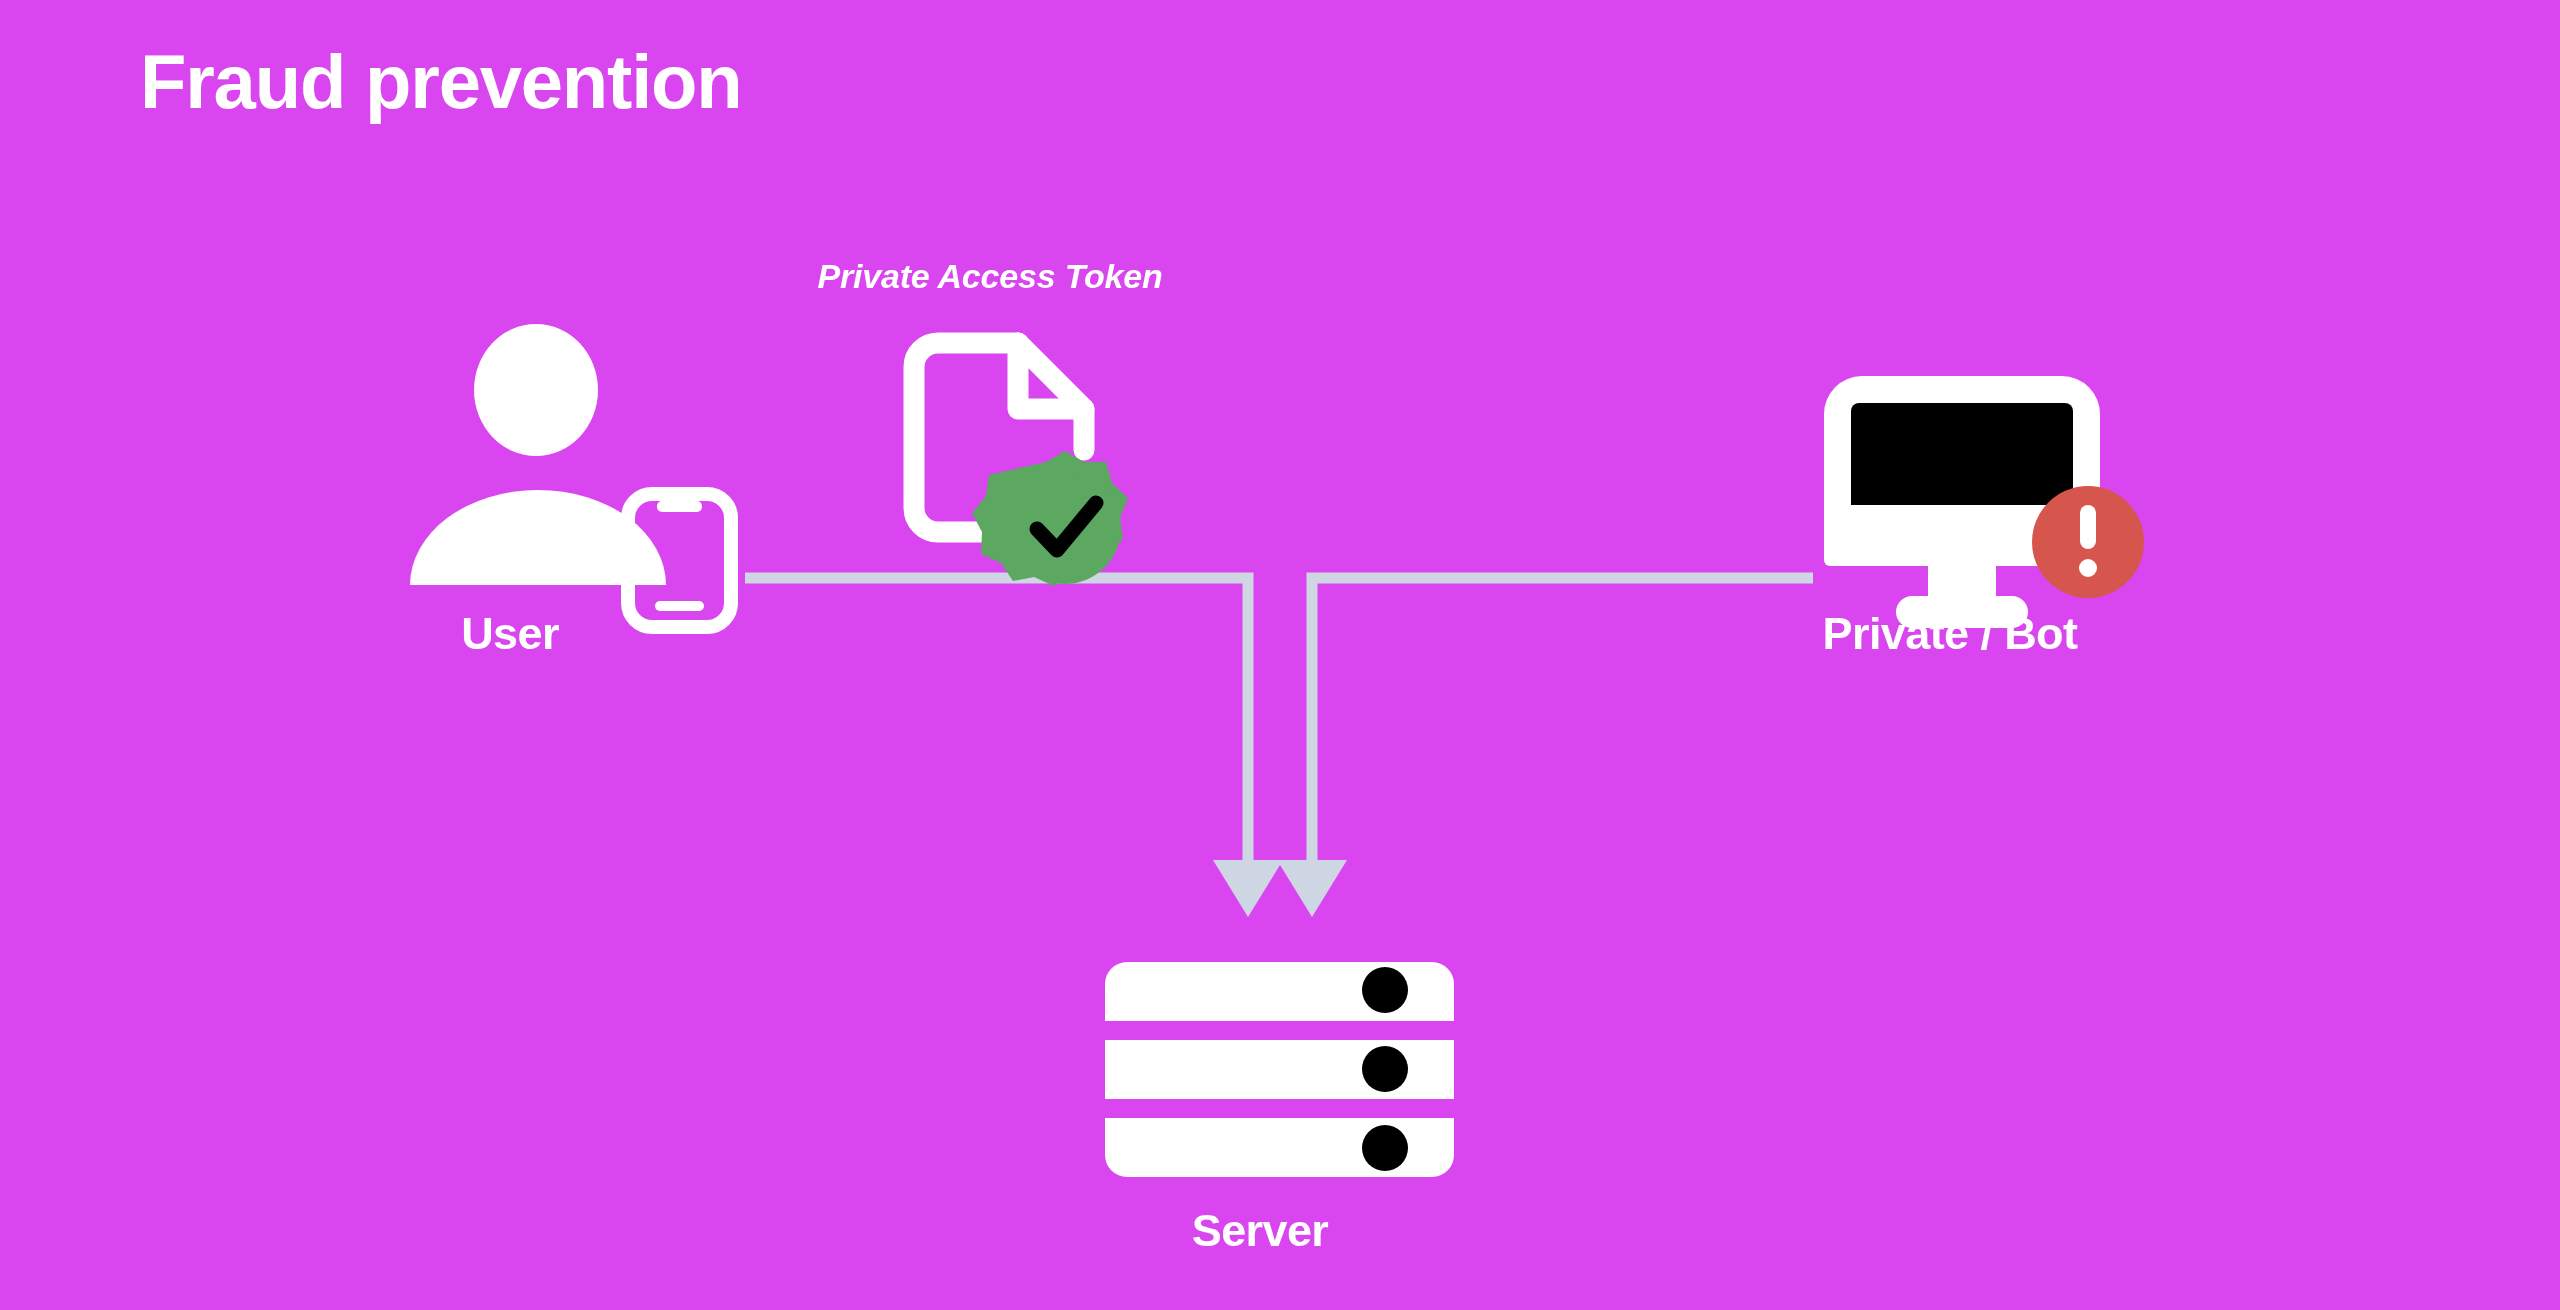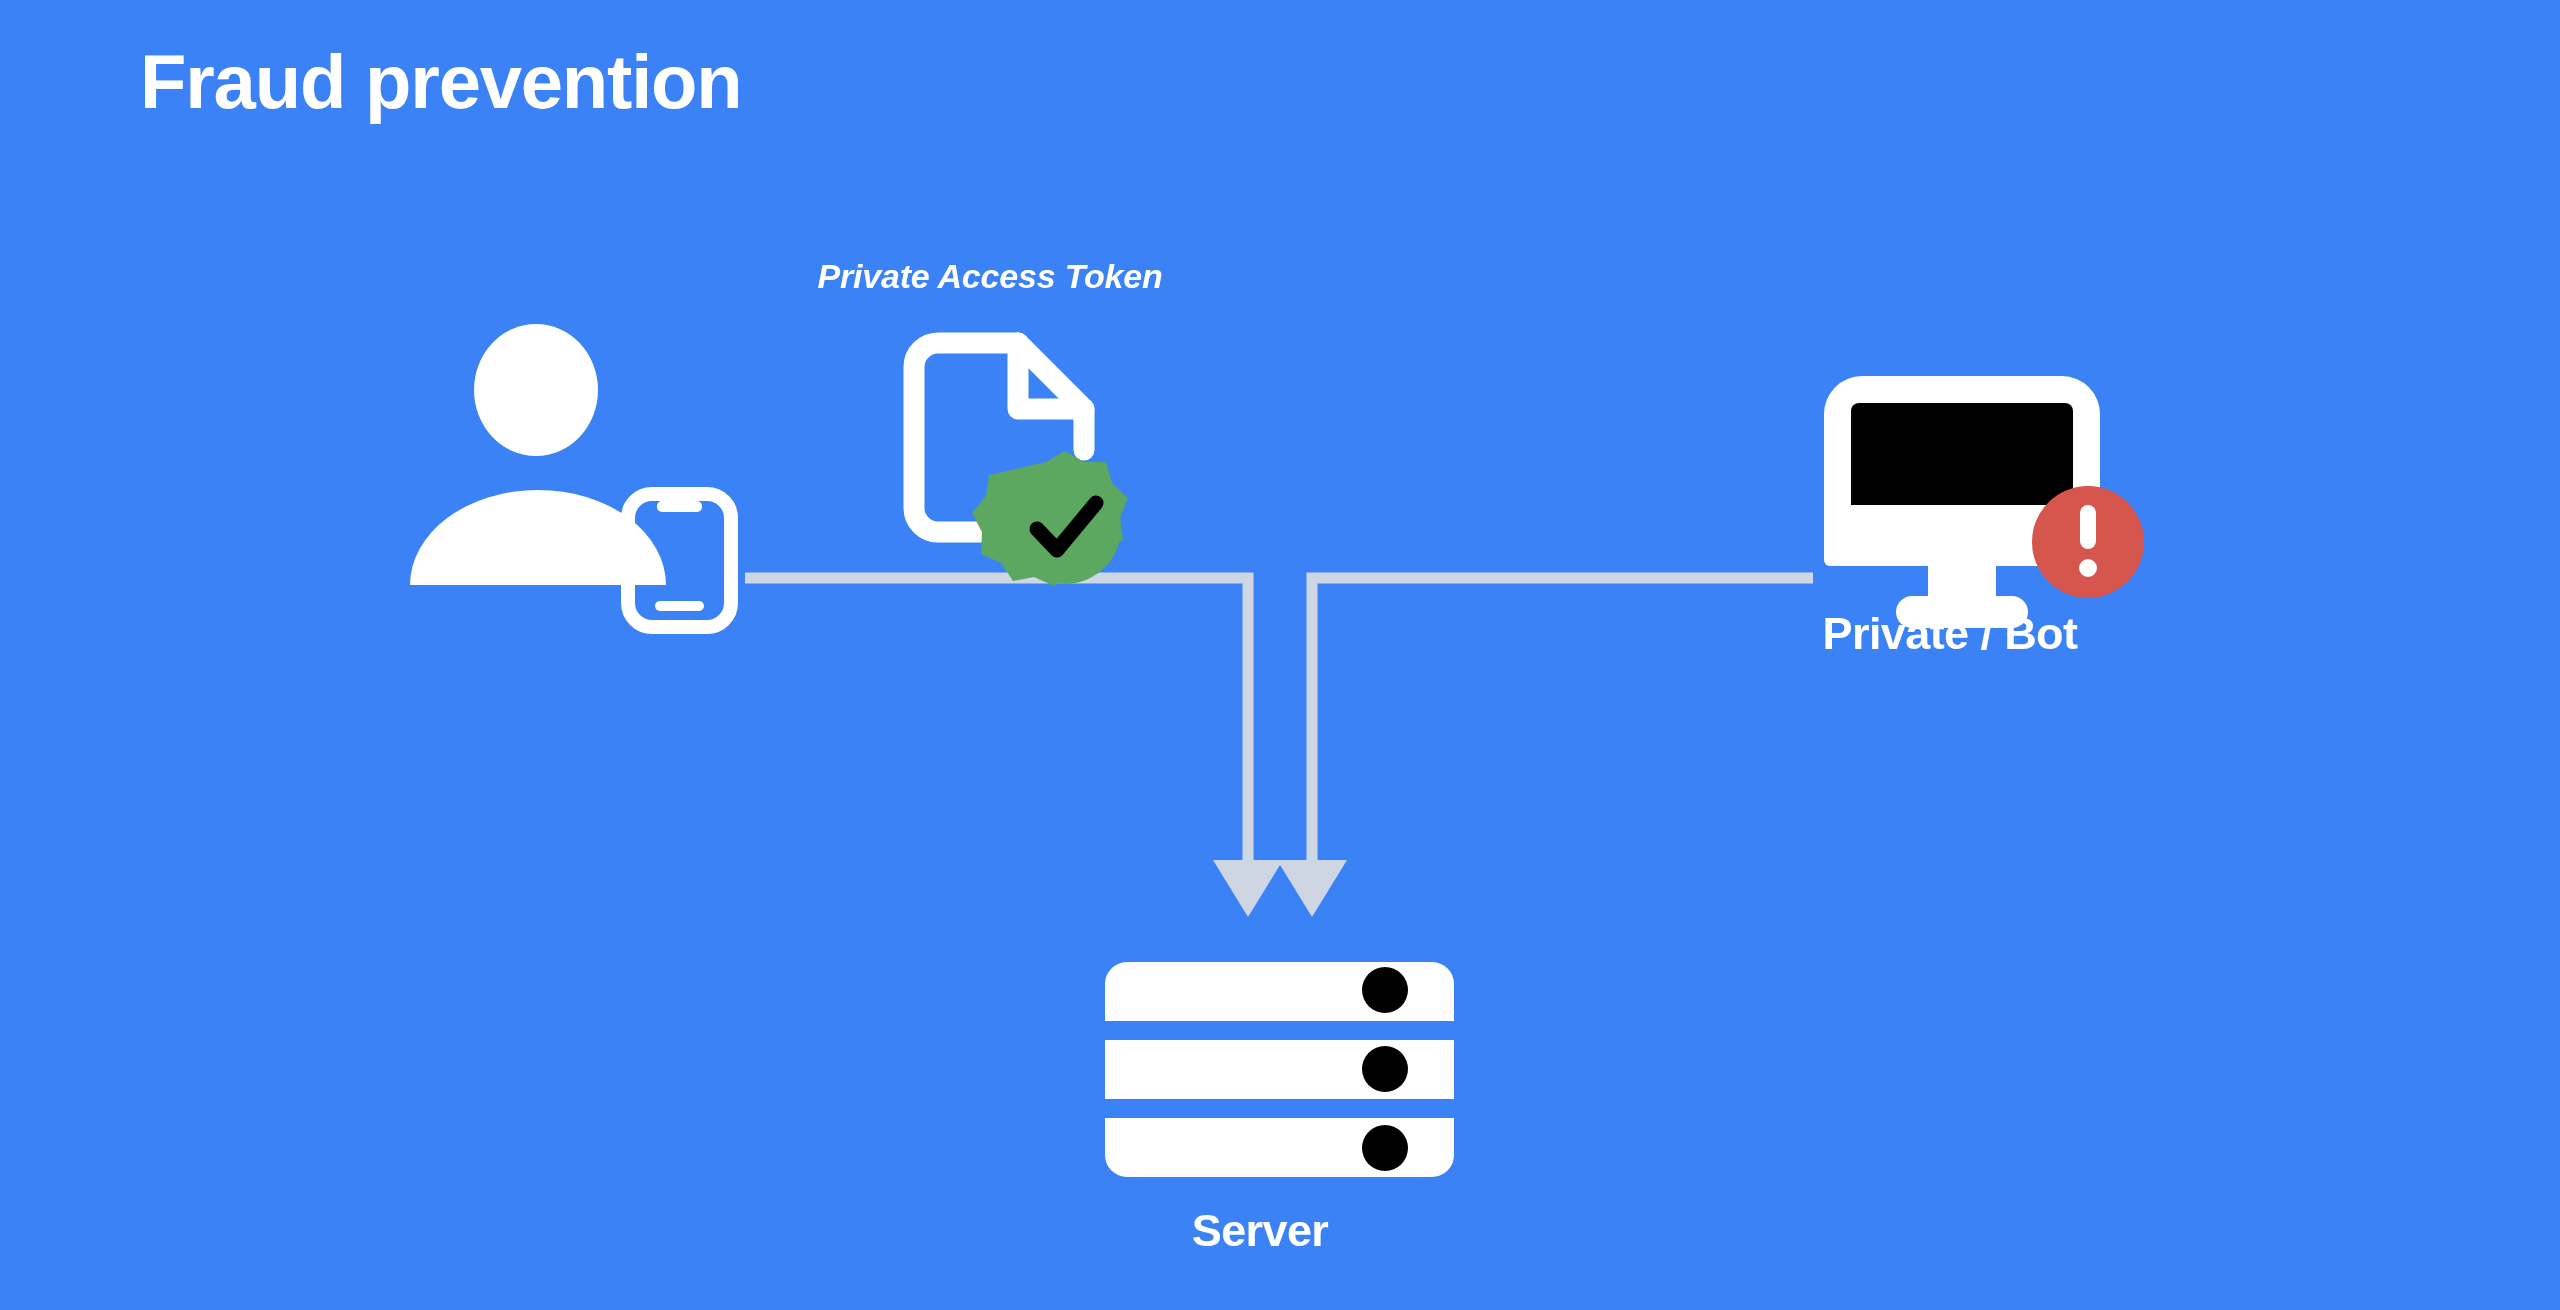--- a/index.html
+++ b/index.html
@@ -12,21 +12,21 @@
     width: 2560px;
     height: 1310px;
     overflow: hidden;
     font-family: "Liberation Sans", sans-serif;
     -webkit-font-smoothing: antialiased;
   }
   .slide {
     position: relative;
     width: 2560px;
     height: 1310px;
-    background: #3b82f6;
+    background: #d946ef;
   }
 
   
   .slide-title {
     position: absolute;
     left: 140px;
     top: 40px;
     font-size: 76px;
     font-weight: 700;
     letter-spacing: -1.2px;
@@ -195,18 +195,19 @@
                  L 1127 1177
                  A 22 22 0 0 1 1105 1155
                  L 1105 1118 Z" fill="#ffffff"></path>
         <circle cx="1385" cy="1148" r="23" fill="#000000"></circle>
       </g>
     </svg>
   </div>
 
   <div id="label-token" class="node-label small">Private Access Token</div>
 
+  <div id="label-user" class="node-label big">User</div>
 
   <div id="label-attacker" class="node-label big">Private / Bot</div>
 
   <div id="label-server" class="node-label big">Server</div>
 
 </div>
 
 </body></html>

